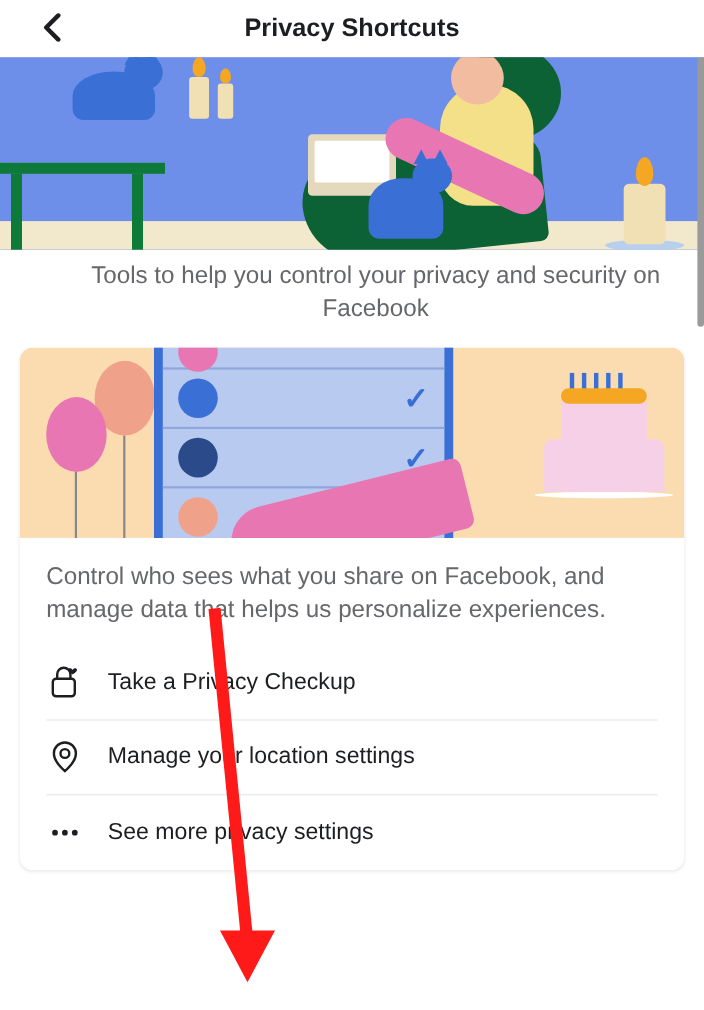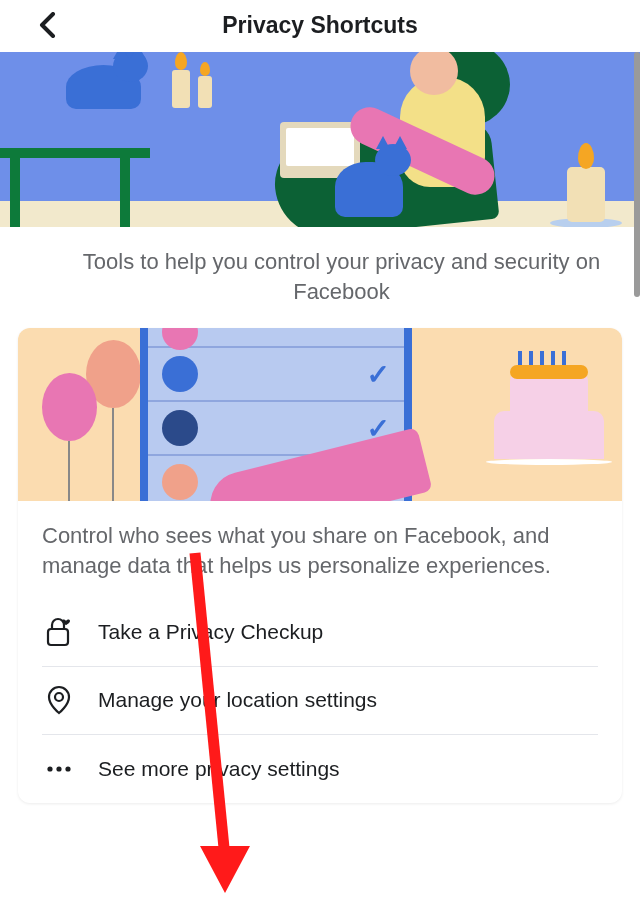--- a/index.html
+++ b/index.html
@@ -33,21 +33,21 @@
     .laptop-screen { position: absolute; left: 6px; top: 6px; right: 6px; bottom: 12px; background: #fff; border-radius: 2px; }
     .cat2 { position: absolute; left: 335px; top: 110px; }
     .cat2-body { position: absolute; width: 68px; height: 55px; background: #3a6fd6; border-radius: 45% 45% 10px 10px; }
     .cat2-head { position: absolute; left: 40px; top: -18px; width: 36px; height: 32px; background: #3a6fd6; border-radius: 50%; }
     .cat2-ear1 { position: absolute; left: 41px; top: -26px; width: 0; height: 0; border-left: 7px solid transparent; border-right: 7px solid transparent; border-bottom: 13px solid #3a6fd6; }
     .cat2-ear2 { position: absolute; left: 58px; top: -26px; width: 0; height: 0; border-left: 7px solid transparent; border-right: 7px solid transparent; border-bottom: 13px solid #3a6fd6; }
     .candle-right { position: absolute; right: 35px; top: 115px; width: 38px; height: 55px; background: #f2e0b5; border-radius: 5px; }
     .candle-right::before { content: ''; position: absolute; top: -24px; left: 11px; width: 16px; height: 26px; background: #f5a623; border-radius: 50% 50% 50% 50% / 60% 60% 40% 40%; }
     .candle-plate { position: absolute; right: 18px; top: 166px; width: 72px; height: 10px; background: #b8cfee; border-radius: 50%; }
 
-    .subtitle { padding: 20px 30px 22px; text-align: center; font-size: 22px; color: #65676b; line-height: 1.35; margin-left: 43px; }
+    .subtitle { padding: 8px 30px 22px; text-align: center; font-size: 22px; color: #65676b; line-height: 1.35; margin-left: 43px; }
 
     .card { margin: 0 18px; background: #fff; border-radius: 12px; overflow: hidden; box-shadow: 0 1px 3px rgba(0,0,0,0.08); }
     .card-hero { height: 173px; background: #fbdcb0; position: relative; overflow: hidden; }
     .balloon1 { position: absolute; left: 24px; top: 45px; width: 55px; height: 68px; background: #e876b3; border-radius: 50%; }
     .balloon1::after { content: ''; position: absolute; bottom: -75px; left: 26px; width: 2px; height: 75px; background: #888; }
     .balloon2 { position: absolute; left: 68px; top: 12px; width: 55px; height: 68px; background: #f0a18a; border-radius: 50%; }
     .balloon2::after { content: ''; position: absolute; bottom: -95px; left: 26px; width: 2px; height: 95px; background: #888; }
     .list-panel { position: absolute; left: 122px; top: -10px; width: 272px; height: 190px; background: #b8caf0; border-left: 8px solid #3a6fd6; border-right: 8px solid #3a6fd6; }
     .avatar-row { display: flex; align-items: center; height: 54px; border-bottom: 2px solid #8fa6de; padding: 0 14px; }
     .avatar { width: 36px; height: 36px; border-radius: 50%; background: #e876b3; }

